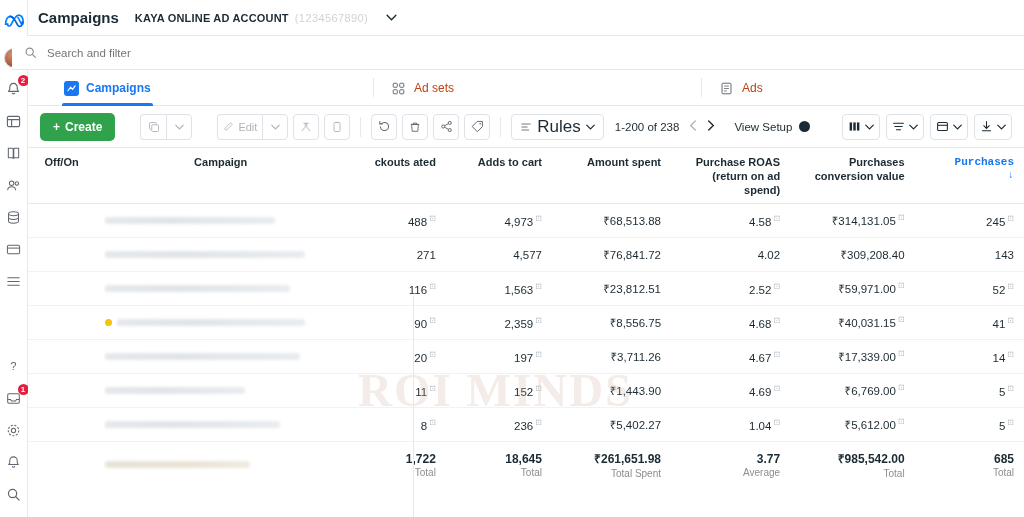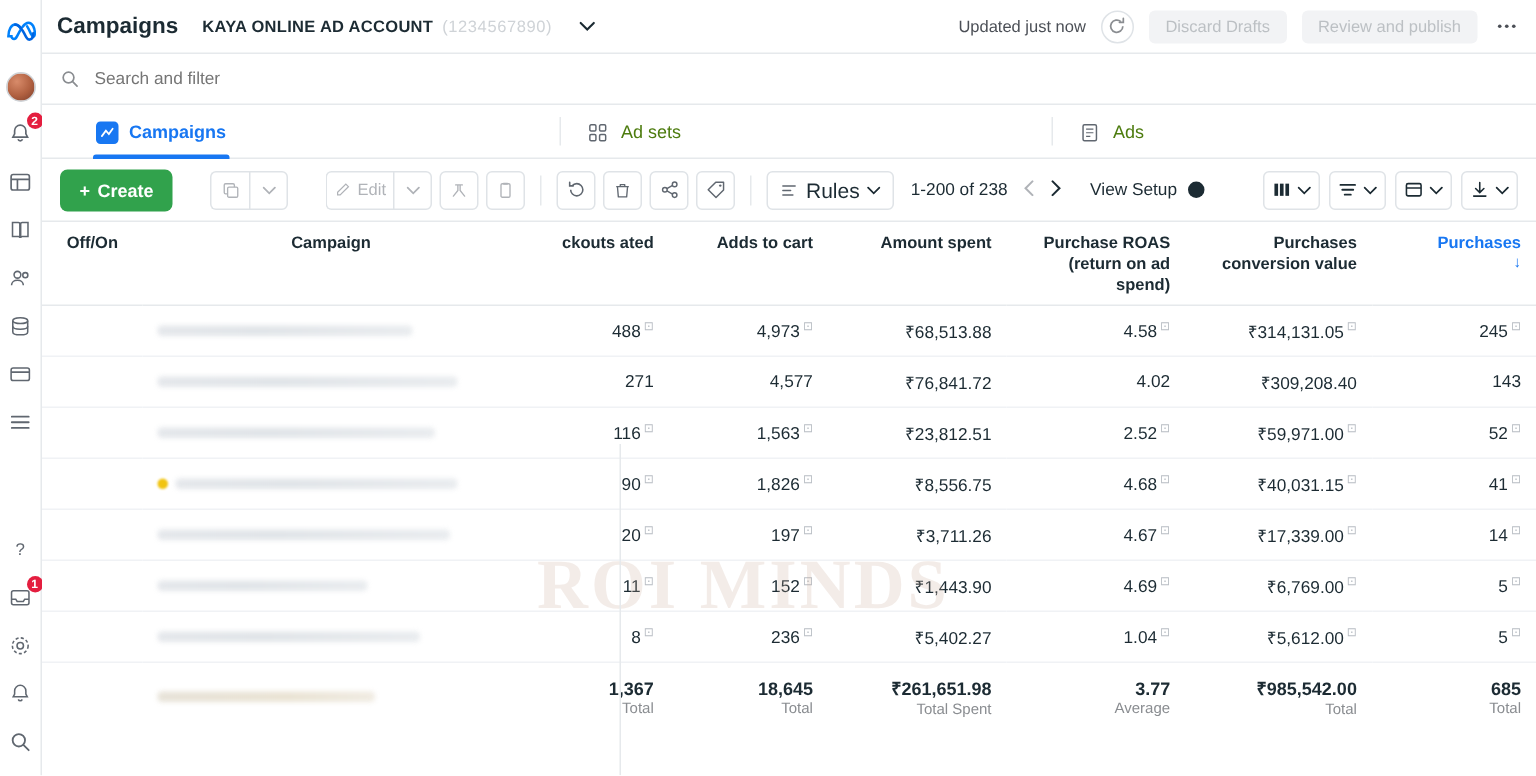--- a/index.html
+++ b/index.html
@@ -71,21 +71,21 @@
     display: flex; align-items: center; justify-content: center; color: #8a8d91;
   }
   .ghost-btn {
     font-size: 11px; color: #bcc0c4; background: #f2f3f5;
     border: none; border-radius: 4px; padding: 5px 11px;
   }
   .dots-btn { color: #4b4f56; padding: 0 2px; display:flex; align-items:center;}
 
   
   .searchrow {
-    position: absolute; left: 28px; top: 36px; right: 0; height: 34px;
+    position: absolute; left: 12px; top: 36px; right: 0; height: 34px;
     background: #fff; border-bottom: 1px solid #e6e9ec;
     display: flex; align-items: center; padding: 0 12px;
   }
   .search-icon { color: #8a8d91; margin-right: 8px; display:flex; }
   .search-input {
     border: none; outline: none; font-size: 11.5px; color: #8a8d91;
     background: transparent; width: 260px;
   }
   .daterange {
     margin-left: auto; font-size: 11.5px; color: #1c2b33;
@@ -94,21 +94,21 @@
   .daterange .dr-caret { color: #1c2b33; display:flex; }
 
   
   .tabs {
     position: absolute; left: 28px; top: 70px; right: 0; height: 36px;
     background: #fff; border-bottom: 1px solid #e6e9ec;
     display: flex; align-items: stretch;
   }
   .tab {
     display: flex; align-items: center; gap: 7px;
-    padding: 0 14px; font-size: 12px; color: #4d7c0f; position: relative;
+    padding: 0 14px; font-size: 12px; color: #c2410c; position: relative;
   }
   .tab.active { color: #1877f2; font-weight: bold; }
   .tab.active::after {
     content: ""; position: absolute; left: 12px; right: 12px; bottom: 0;
     height: 3px; background: #1877f2; border-radius: 2px 2px 0 0;
   }
   .tab-icon-blue {
     width: 15px; height: 15px; background: #1877f2; border-radius: 3px;
     display: flex; align-items: center; justify-content: center; color: #fff;
   }
@@ -138,21 +138,21 @@
     color: #8a8d91; padding: 0 5px; font-size: 11px; gap: 4px;
   }
   .tb-btn.split-left { border-radius: 4px 0 0 4px; border-right: none; margin-left: 20px; }
   .tb-btn.split-right { border-radius: 0 4px 4px 0; padding: 0 4px; }
   .tb-btn.dark { color: #1c2b33; }
   .tb-group { display: flex; }
   .tb-sep { width: 1px; height: 20px; background: #e6e9ec; margin: 0 5px; }
   .rules-btn {
     height: 26px; border: 1px solid #dfe3e7; background: #fff; border-radius: 4px;
     display: flex; align-items: center; gap: 5px; padding: 0 8px;
-    font-size: 14px; color: #1c2b33;
+    font-size: 17px; color: #1c2b33;
   }
   .pager {
     display: flex; align-items: center; gap: 10px; font-size: 11.5px; color: #1c2b33;
     margin-left: 6px;
   }
   .pager-arrow { color: #8a8d91; }
   .pager-arrow.active { color: #1c2b33; }
   .viewsetup {
     display: flex; align-items: center; gap: 7px; font-size: 11.5px; color: #1c2b33;
     margin-left: 14px;
@@ -166,21 +166,21 @@
     background: #fff; overflow: hidden;
   }
   table.grid { border-collapse: collapse; width: 100%; table-layout: fixed; }
   table.grid th {
     font-size: 11px; font-weight: bold; color: #1c2b33;
     vertical-align: top; padding: 8px 10px 6px 10px;
     border-bottom: 1px solid #e6e9ec; background: #fff;
     text-align: right; line-height: 1.25;
   }
   table.grid th.left { text-align: center; }
-  table.grid th.sorted { color: #1877f2; }
+  table.grid th.sorted { color: #1877f2; font-family: Liberation Mono, monospace; }
   table.grid td {
     font-size: 11.5px; color: #1c2b33; text-align: right;
     padding: 9px 10px; border-bottom: 1px solid #f0f2f5; height: 33px;
   }
   table.grid td.left { text-align: left; }
   .sortcaret { color: #1877f2; font-size: 10px; }
   .info-sup { color: #b9bec4; font-size: 8px; vertical-align: super; margin-left: 2px; }
 
   
   .blur-bar {
@@ -307,38 +307,20 @@
   </div>
 
   <div class="topbar">
     <div class="topbar-title">Campaigns</div>
     <div class="account-name">KAYA ONLINE AD ACCOUNT</div>
     <div class="account-id">(1234567890)</div>
     <div class="caret-btn">
       <svg width="11" height="7" viewBox="0 0 12 8">
           <path d="M1 1.5L6 6.5L11 1.5" fill="none" stroke="#1c2b33" stroke-width="1.6" stroke-linecap="round"></path>
         </svg>
-    </div>
-    <div class="topbar-right">
-      <div class="updated-text">Updated just now</div>
-      <div class="refresh-btn">
-        <svg width="13" height="13" viewBox="0 0 16 16">
-            <path d="M13 8a5 5 0 11-1.6-3.7" fill="none" stroke="#8a8d91" stroke-width="1.4"></path>
-            <path d="M13.4 1.6v3.2h-3.2" fill="none" stroke="#8a8d91" stroke-width="1.4" stroke-linecap="round"></path>
-          </svg>
-      </div>
-      <button class="ghost-btn">Discard Drafts</button>
-      <button class="ghost-btn">Review and publish</button>
-      <div class="dots-btn">
-        <svg width="15" height="15" viewBox="0 0 16 16">
-            <circle cx="3" cy="8" r="1.3" fill="#4b4f56"></circle>
-            <circle cx="8" cy="8" r="1.3" fill="#4b4f56"></circle>
-            <circle cx="13" cy="8" r="1.3" fill="#4b4f56"></circle>
-          </svg>
-      </div>
     </div>
   </div>
 
   <div class="searchrow">
     <span class="search-icon">
       <svg width="13" height="13" viewBox="0 0 16 16">
           <circle cx="7" cy="7" r="4.4" fill="none" stroke="#8a8d91" stroke-width="1.4"></circle>
           <path d="M10.4 10.4L14 14" stroke="#8a8d91" stroke-width="1.4" stroke-linecap="round"></path>
         </svg>
     </span>
@@ -592,21 +574,21 @@
 
         <tr>
           <td class="left"><span class="toggle-blur"></span></td>
           <td class="left">
             <div class="cell-flex">
                 <span class="dot-small"></span>
                 <div class="blur-bar" style="width:188px"></div>
               </div>
           </td>
           <td><span>90</span><sup class="info-sup">⊡</sup></td>
-          <td><span>1,826</span><sup class="info-sup">⊡</sup></td>
+          <td><span>2,359</span><sup class="info-sup">⊡</sup></td>
           <td>₹8,556.75</td>
           <td><span>4.68</span><sup class="info-sup">⊡</sup></td>
           <td><span>₹40,031.15</span><sup class="info-sup">⊡</sup></td>
           <td><span>41</span><sup class="info-sup">⊡</sup></td>
         </tr>
 
         <tr>
           <td class="left"><span class="toggle-blur"></span></td>
           <td class="left">
               <div class="blur-bar" style="width:195px"></div>
@@ -644,21 +626,21 @@
           <td><span>₹5,612.00</span><sup class="info-sup">⊡</sup></td>
           <td><span>5</span><sup class="info-sup">⊡</sup></td>
         </tr>
 
         <tr class="total">
           <td class="left"></td>
           <td class="left">
               <div class="blur-bar b2" style="width:145px"></div>
             </td>
           <td>
-            <span>1,367</span>
+            <span>1,722</span>
             <span class="total-label">Total</span>
           </td>
           <td>
             <span>18,645</span>
             <span class="total-label">Total</span>
           </td>
           <td>
             <span>₹261,651.98</span>
             <span class="total-label">Total Spent</span>
           </td>

